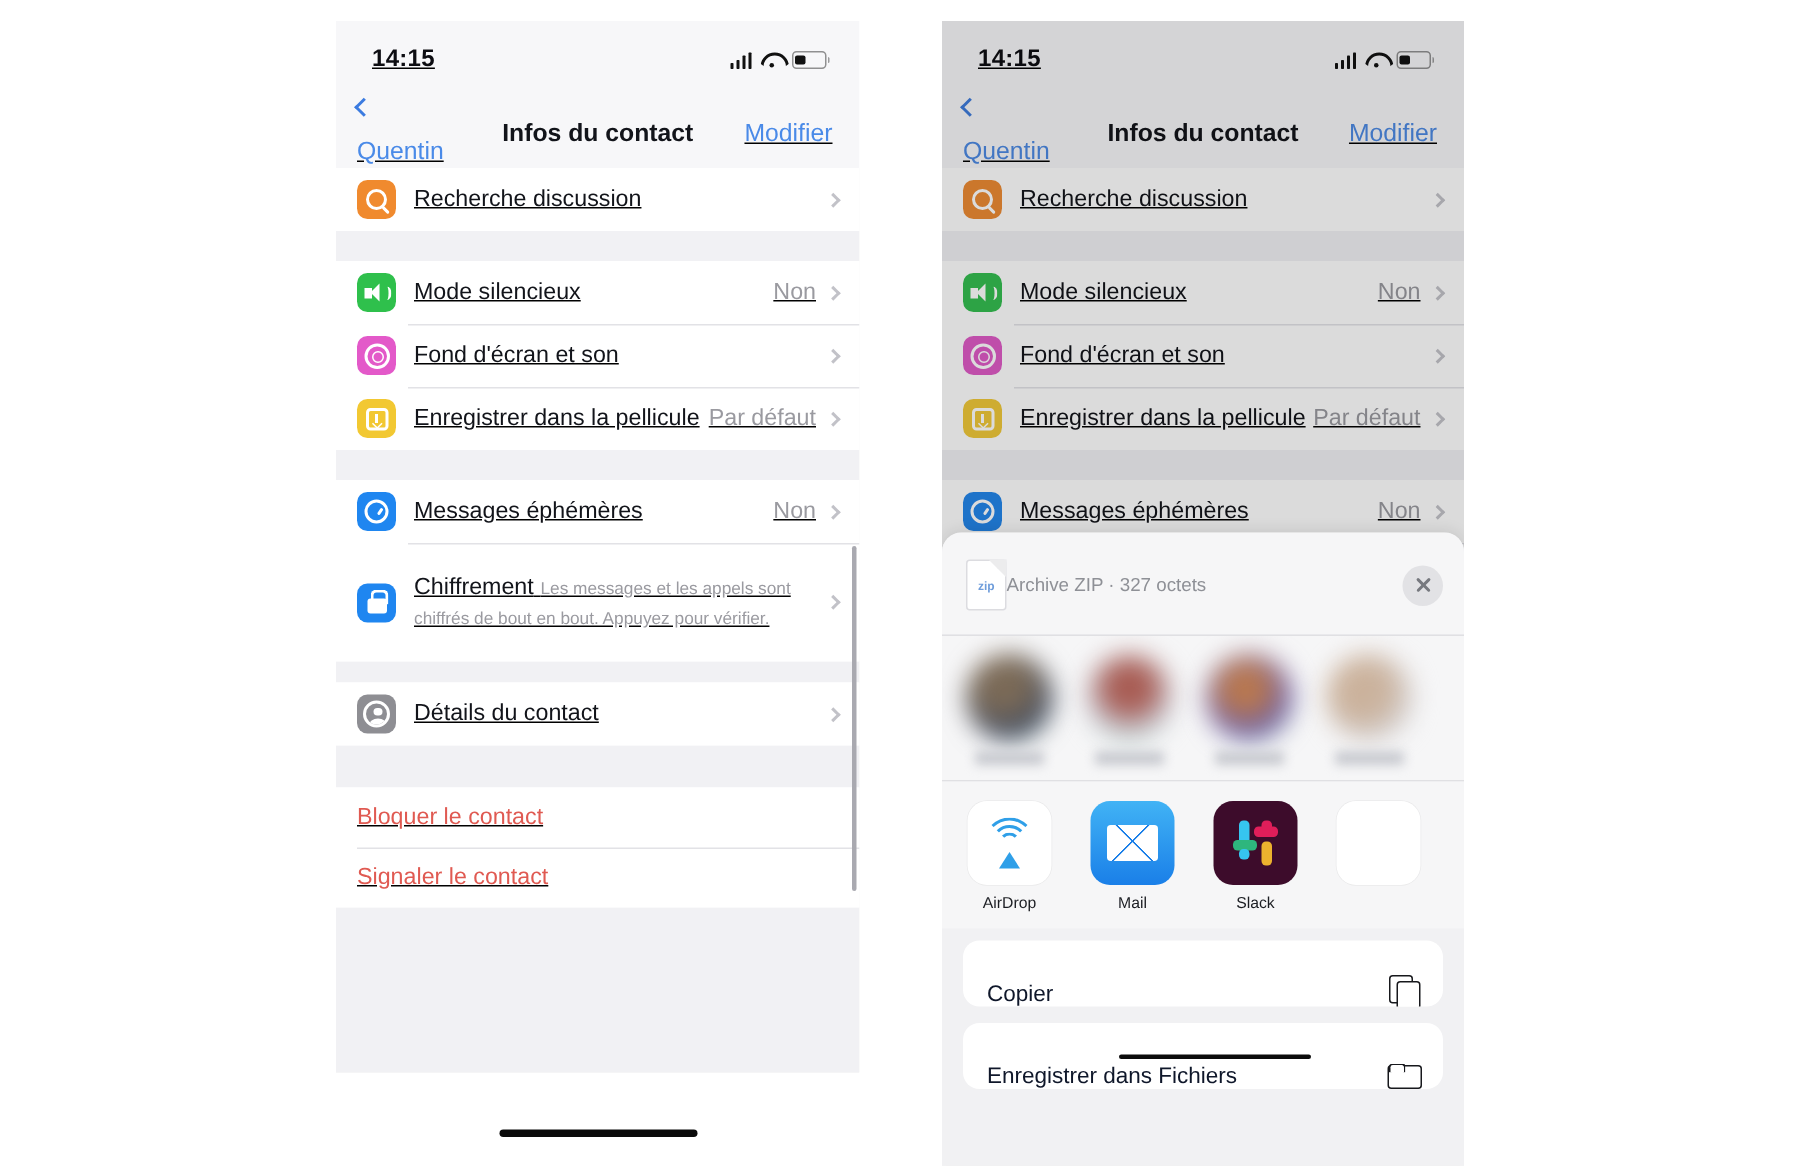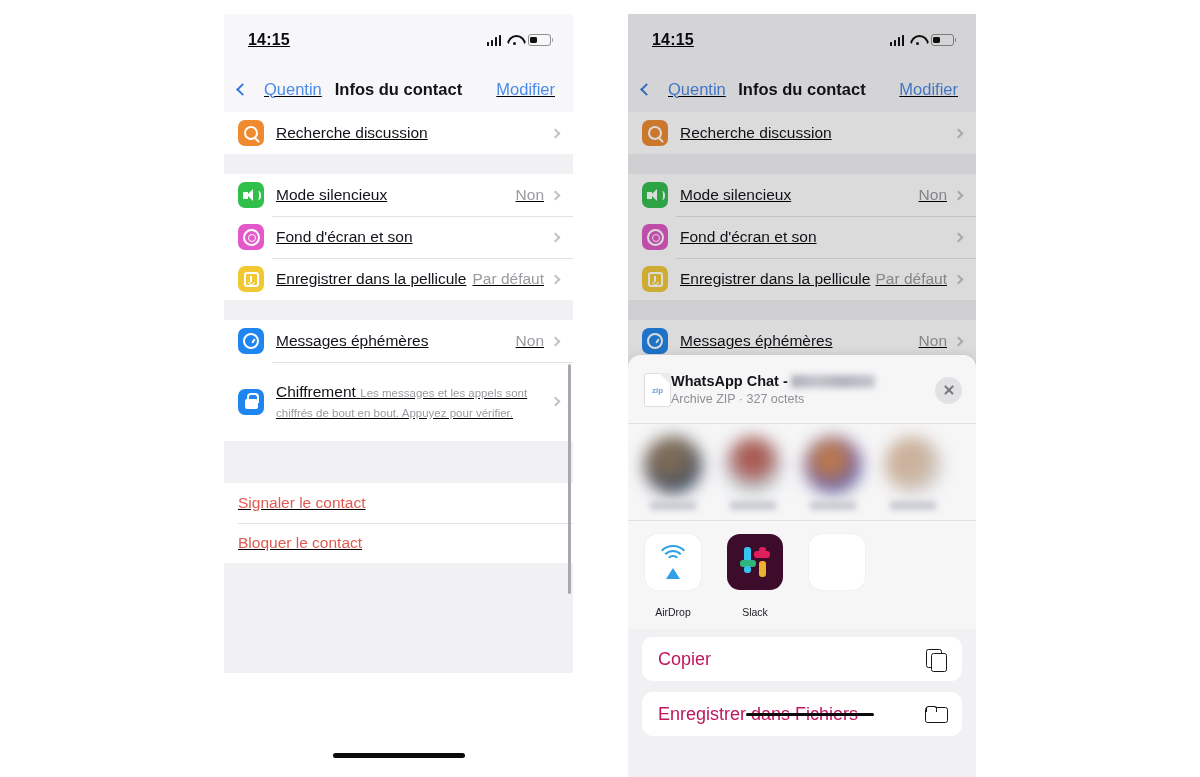--- a/index.html
+++ b/index.html
@@ -46,21 +46,21 @@
   .batt::after{ content:""; position:absolute; right:-3.4px; top:3.2px;
     width:1.8px; height:4px; background:rgba(17,17,17,.4); border-radius:0 1px 1px 0; }
   .batt i { position:absolute; left:1.3px; top:1.3px; bottom:1.3px;
     width:7px; background:#111; border-radius:1.4px; display:block; }
 
   
   .navbar {
     height:46px; display:flex; align-items:center; background:#f7f7f9;
     padding:0 18px 0 14px; position:relative;
   }
-  .nav-back { display:flex; align-items:center; gap:16px; cursor:pointer; }
+  .nav-back { display:flex; gap:16px; cursor:pointer;flex-direction:column; }
   .chev-left {
     width:9px; height:9px; border-left:2.6px solid #3b7be0;
     border-bottom:2.6px solid #3b7be0; transform:rotate(45deg); margin-right:1px;
   }
   .nav-back-label { font-size:16.5px; color:#4a8ae8; }
   .nav-title {
     position:absolute; left:0; right:0; text-align:center;
     font-size:16.5px; font-weight:bold; color:#12141a; pointer-events:none;
   }
   .nav-right { margin-left:auto; font-size:16.5px; color:#4a8ae8; cursor:pointer; }
@@ -214,21 +214,21 @@
   .blurtxt{ width:46px;height:9px;margin:7px auto 0;border-radius:2px;
     background:#c7c9cf; filter:blur(3.4px); }
 
   
   .app-row { display:flex; gap:20px; padding:13px 0 11px 14px; background:#f6f6f7; overflow:hidden; }
   .app-item { width:62px; text-align:center; flex:0 0 62px; cursor:pointer; }
   .app-ico {
     width:56px; height:56px; border-radius:13px; margin:0 auto;
     display:flex; align-items:center; justify-content:center; position:relative; overflow:hidden;
   }
-  .app-label { font-size:10.5px; color:#1b1d22; margin-top:16px;text-align:center; }
+  .app-label { font-size:10.5px; color:#1b1d22; margin-top:6px;text-align:center; }
 
   .ic-airdrop { background:#fff; box-shadow:0 0 0 .5px rgba(0,0,0,.05); }
   .adw { position:relative; width:36px; height:36px; }
   .adw i { position:absolute; left:50%; transform:translateX(-50%);
     border:2.6px solid #2f9fe8; border-bottom-color:transparent;
     border-left-color:transparent; border-right-color:transparent; border-radius:50%; }
   .adw i:nth-child(1){width:34px;height:34px;top:1px;}
   .adw i:nth-child(2){width:24px;height:24px;top:6px;}
   .adw i:nth-child(3){width:14px;height:14px;top:11px;}
   .adw b{position:absolute;left:50%;bottom:1px;transform:translateX(-50%);
@@ -251,22 +251,22 @@
   .s3{width:7px;height:16px;background:#ecb22e;left:21px;top:16px;}
   .s4{width:16px;height:7px;background:#e01e5a;left:16px;top:6px;}
   .s5{width:7px;height:7px;background:#36c5f0;left:6px;top:21px;}
   .s6{width:7px;height:7px;background:#e01e5a;left:21px;top:2px;}
   .ic-partial { background:#fff; box-shadow:0 0 0 .5px rgba(0,0,0,.05); }
 
   
   .act-list { padding:8px 14px 0 14px; }
   .act-card { background:#fff; border-radius:11px; overflow:hidden; margin-bottom:11px; }
   .act-row {
-    display:flex; align-items:center; justify-content:space-between;
-    padding:0 16px; height:44px; font-size:18px; color:#be185d; cursor:pointer;
+    display:flex; align-items:flex-end; justify-content:space-between;
+    padding:0 16px; height:44px; font-size:15px; color:#0f172a; cursor:pointer;
   }
   .strike {
     position:absolute; height:3.2px; background:#0b0b0b; border-radius:2px;
   }
   .ic-copy { position:relative; width:20px; height:21px; }
   .ic-copy::before{content:"";position:absolute;left:0;top:0;width:14px;height:17px;
     border:1.7px solid #17181c;border-radius:2.5px;}
   .ic-copy::after{content:"";position:absolute;left:5px;top:4px;width:14px;height:17px;
     border:1.7px solid #17181c;border-radius:2.5px;background:#fff;}
   .ic-folder { position:relative; width:21px; height:17px; }
@@ -368,29 +368,38 @@
           <span class="row-stack">
             <span class="t">Chiffrement</span>
             <span class="s">Les messages et les appels sont chiffrés de bout en bout. Appuyez pour vérifier.</span>
           </span>
           <span class="chev-r"></span>
         </div>
       </div>
 
       <div class="gap sm"></div>
 
+      <div class="group">
+        <div class="row">
+          <span class="ico" style="background:#8e8e93">
+              <span class="g-person"></span>
+            </span>
+          <span class="row-label">Détails du contact</span>
+          <span class="chev-r"></span>
+        </div>
+      </div>
 
       <div class="gap sm"></div>
 
 
       <div class="gap sm"></div>
 
       <div class="group">
+        <div class="arow red">Bloquer le contact</div>
         <div class="arow red">Signaler le contact</div>
-        <div class="arow red">Bloquer le contact</div>
       </div>
 
       <div style="height:110px;background:#f1f1f4"></div>
     </div>
 
     <div class="vscroll" style="top:350px;height:230px;"></div>
     <div class="home-ind"></div>
   </div>
 </div>
 
@@ -488,24 +497,20 @@
       </div>
     </div>
 
     <div class="sheet">
 
       <div class="sheet-head">
         <span class="zipdoc">
           <span>zip</span>
         </span>
         <span class="sheet-txt">
-          <span class="sheet-t">
-            <span>WhatsApp Chat - </span>
-            <span class="blurname"></span>
-          </span>
           <span class="sheet-s">Archive ZIP · 327 octets</span>
         </span>
         <span class="closewrap">
           <span class="closebtn"></span>
         </span>
       </div>
 
       <div class="sheet-divider"></div>
 
       <div class="ad-row">
@@ -533,20 +538,26 @@
         <div class="app-item">
           <div class="app-ico ic-airdrop">
             <span class="adw">
                 <i></i>
                 <i></i>
                 <i></i>
                 <b></b>
               </span>
           </div>
           <div class="app-label">AirDrop</div>
+        </div>
+        <div class="app-item">
+          <div class="app-ico ic-mail">
+              <span class="env"></span>
+            </div>
+          <div class="app-label">Mail</div>
         </div>
         <div class="app-item">
           <div class="app-ico ic-slack">
             <span class="slk">
                 <span class="s1"></span>
                 <span class="s2"></span>
                 <span class="s3"></span>
                 <span class="s4"></span>
                 <span class="s5"></span>
                 <span class="s6"></span>

